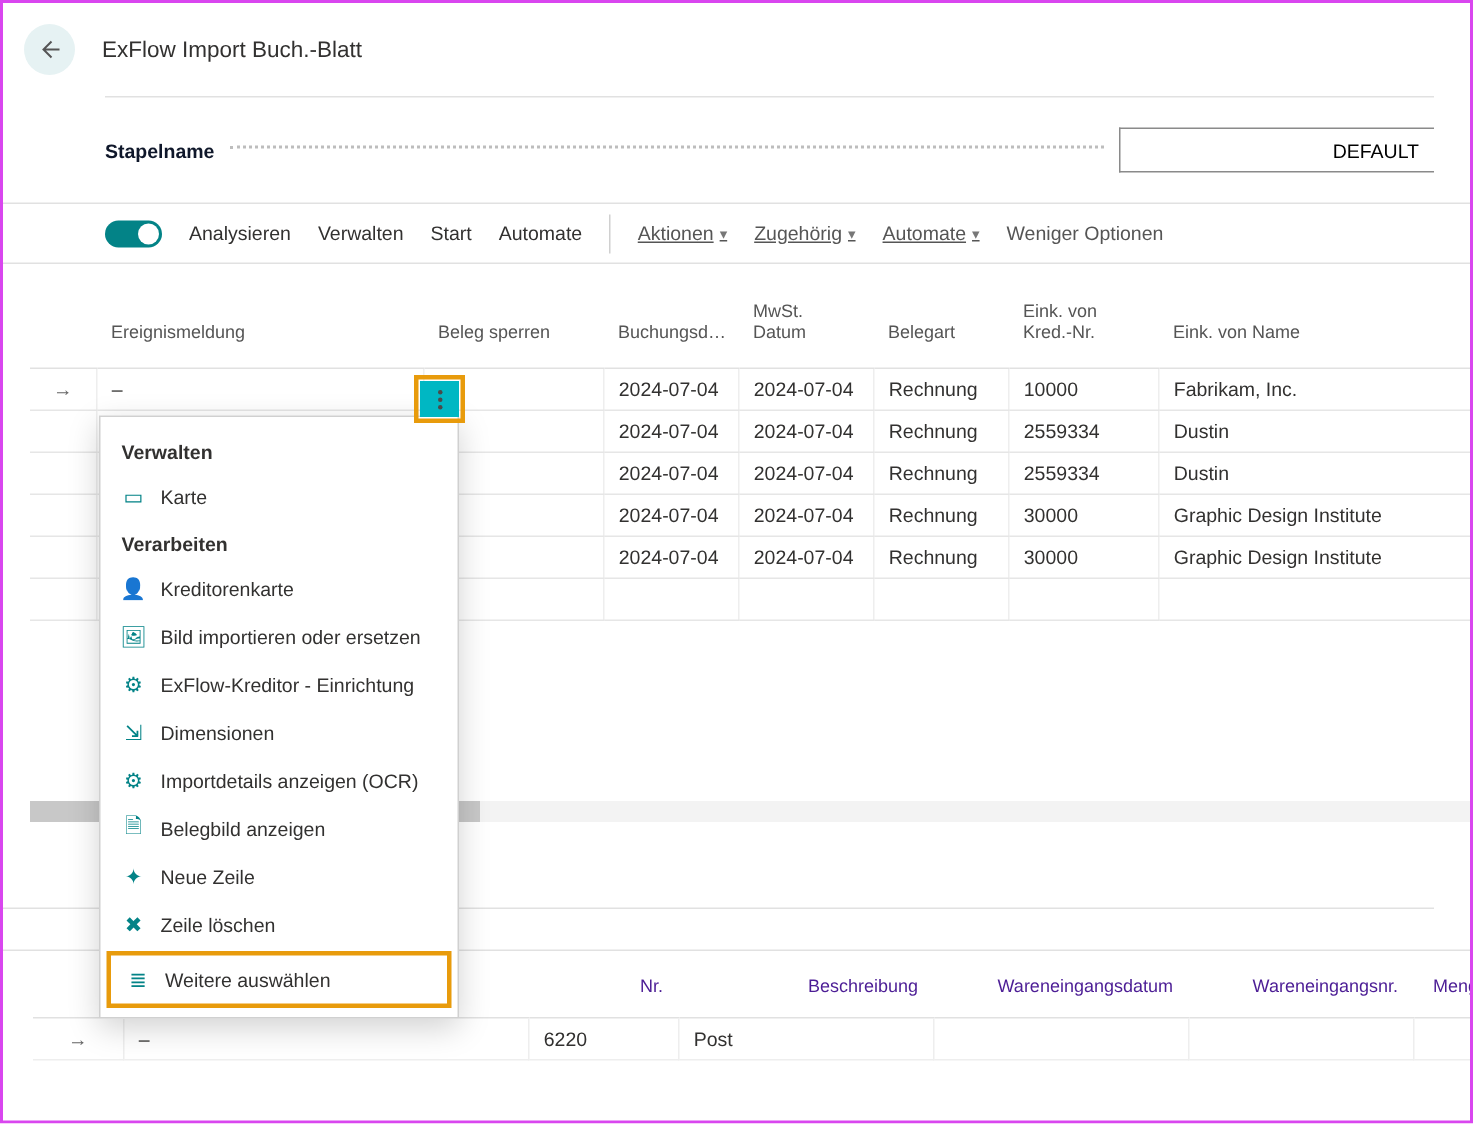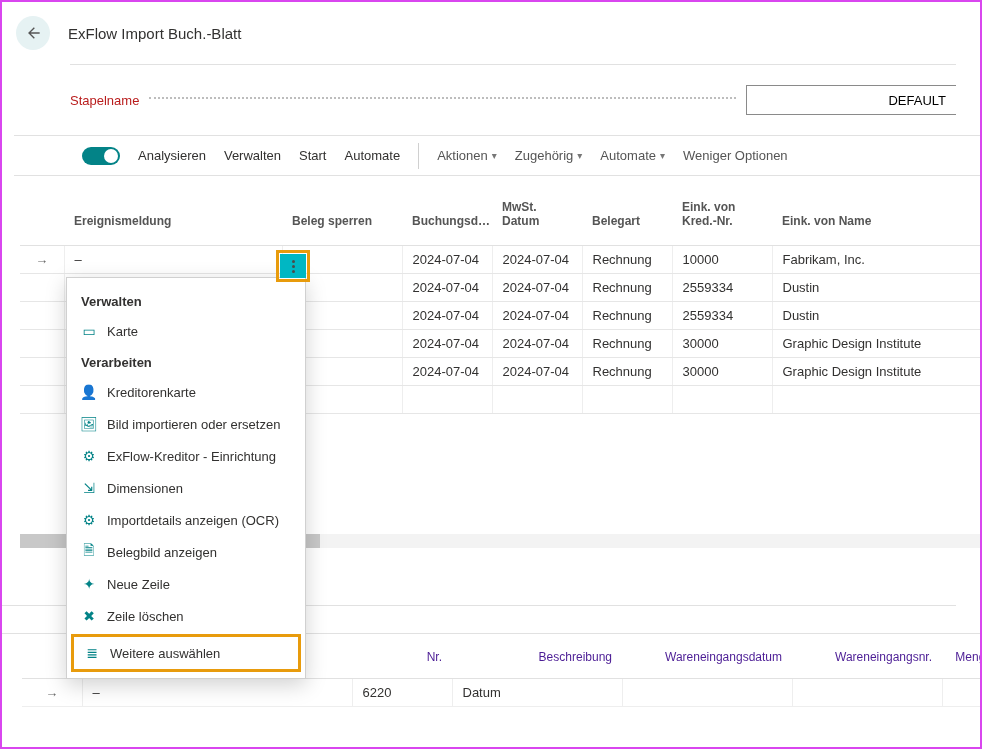--- a/index.html
+++ b/index.html
@@ -31,21 +31,21 @@
     color: #3a3a3a;
     margin-right: 18px;
     cursor: pointer;
   }
   .page-title { font-size: 15px; }
   .divider { height: 1px; background: #e1e1e1; margin: 0 24px 0 68px; }
   .field-row {
     display: flex; align-items: center;
     padding: 20px 24px 20px 68px;
   }
-  .field-label { color: #b91c1c; font-size: 13px; }
+  .field-label { color: #0f172a; font-size: 13px; font-weight: bold; }
   .field-dots {
     flex: 1;
     border-bottom: 2px dotted #bdbdbd;
     height: 1px;
     margin: 0 10px 4px 10px;
   }
   .field-input {
     width: 210px;
     border: 1px solid #8a8a8a;
     border-right: none;
@@ -54,41 +54,41 @@
     height: 30px;
     background: #fff;
     text-align: right;
   }
   .toolbar {
     display: flex; align-items: center;
     padding: 6px 24px 6px 68px;
     gap: 18px;
     border-top: 1px solid #e1e1e1;
     border-bottom: 1px solid #e1e1e1;
-    margin-left: 12px;
+    margin-left: 0;
   }
   .toggle {
     width: 38px; height: 18px; border-radius: 10px;
     background: #038387;
     position: relative;
     cursor: pointer;
   }
   .toggle::after {
     content: ""; position: absolute; top: 2px; right: 2px;
     width: 14px; height: 14px; border-radius: 50%; background: #fff;
   }
   .tb-item { cursor: pointer; color: #323130; padding: 6px 0; }
   .tb-item.light { color: #555; }
   .tb-sep { width: 1px; height: 26px; background: #d0d0d0; }
-  .tb-drop { display: inline-flex; align-items: center; gap: 4px; color: #555; cursor: pointer; }
+  .tb-drop { display: inline-flex; align-items: center; gap: 4px; color: #555; cursor: pointer; text-decoration: underline; }
   .chev { font-size: 10px; color: #777; }
   .table-wrap { padding: 18px 0 0 18px; position: relative; }
   table.grid { border-collapse: collapse; width: 960px; table-layout: fixed; }
   table.grid th {
-    text-align: left; font-weight: 700; font-size: 12px; color: #555;
+    text-align: left; font-weight: 400; font-size: 12px; color: #555;
     padding: 6px 10px 16px 10px;
     vertical-align: bottom;
     border-bottom: 1px solid #e1e1e1;
     white-space: normal;
     line-height: 1.2;
   }
   table.grid td {
     padding: 6px 10px;
     border-bottom: 1px solid #e6e6e6;
     border-right: 1px solid #eee;
@@ -393,21 +393,21 @@
         <th>Wareneingangsdatum</th>
         <th>Wareneingangsnr.</th>
         <th class="r-align">Menge</th>
       </tr>
     </thead>
     <tbody id="lines-body">
         <tr>
           <td class="row-arrow">→</td>
           <td>–</td>
           <td>6220</td>
-          <td>Datum</td>
+          <td>Post</td>
           <td></td>
           <td></td>
           <td class="r-align">1</td>
         </tr>
       </tbody>
   </table>
 
 </div>
 
 </body></html>

